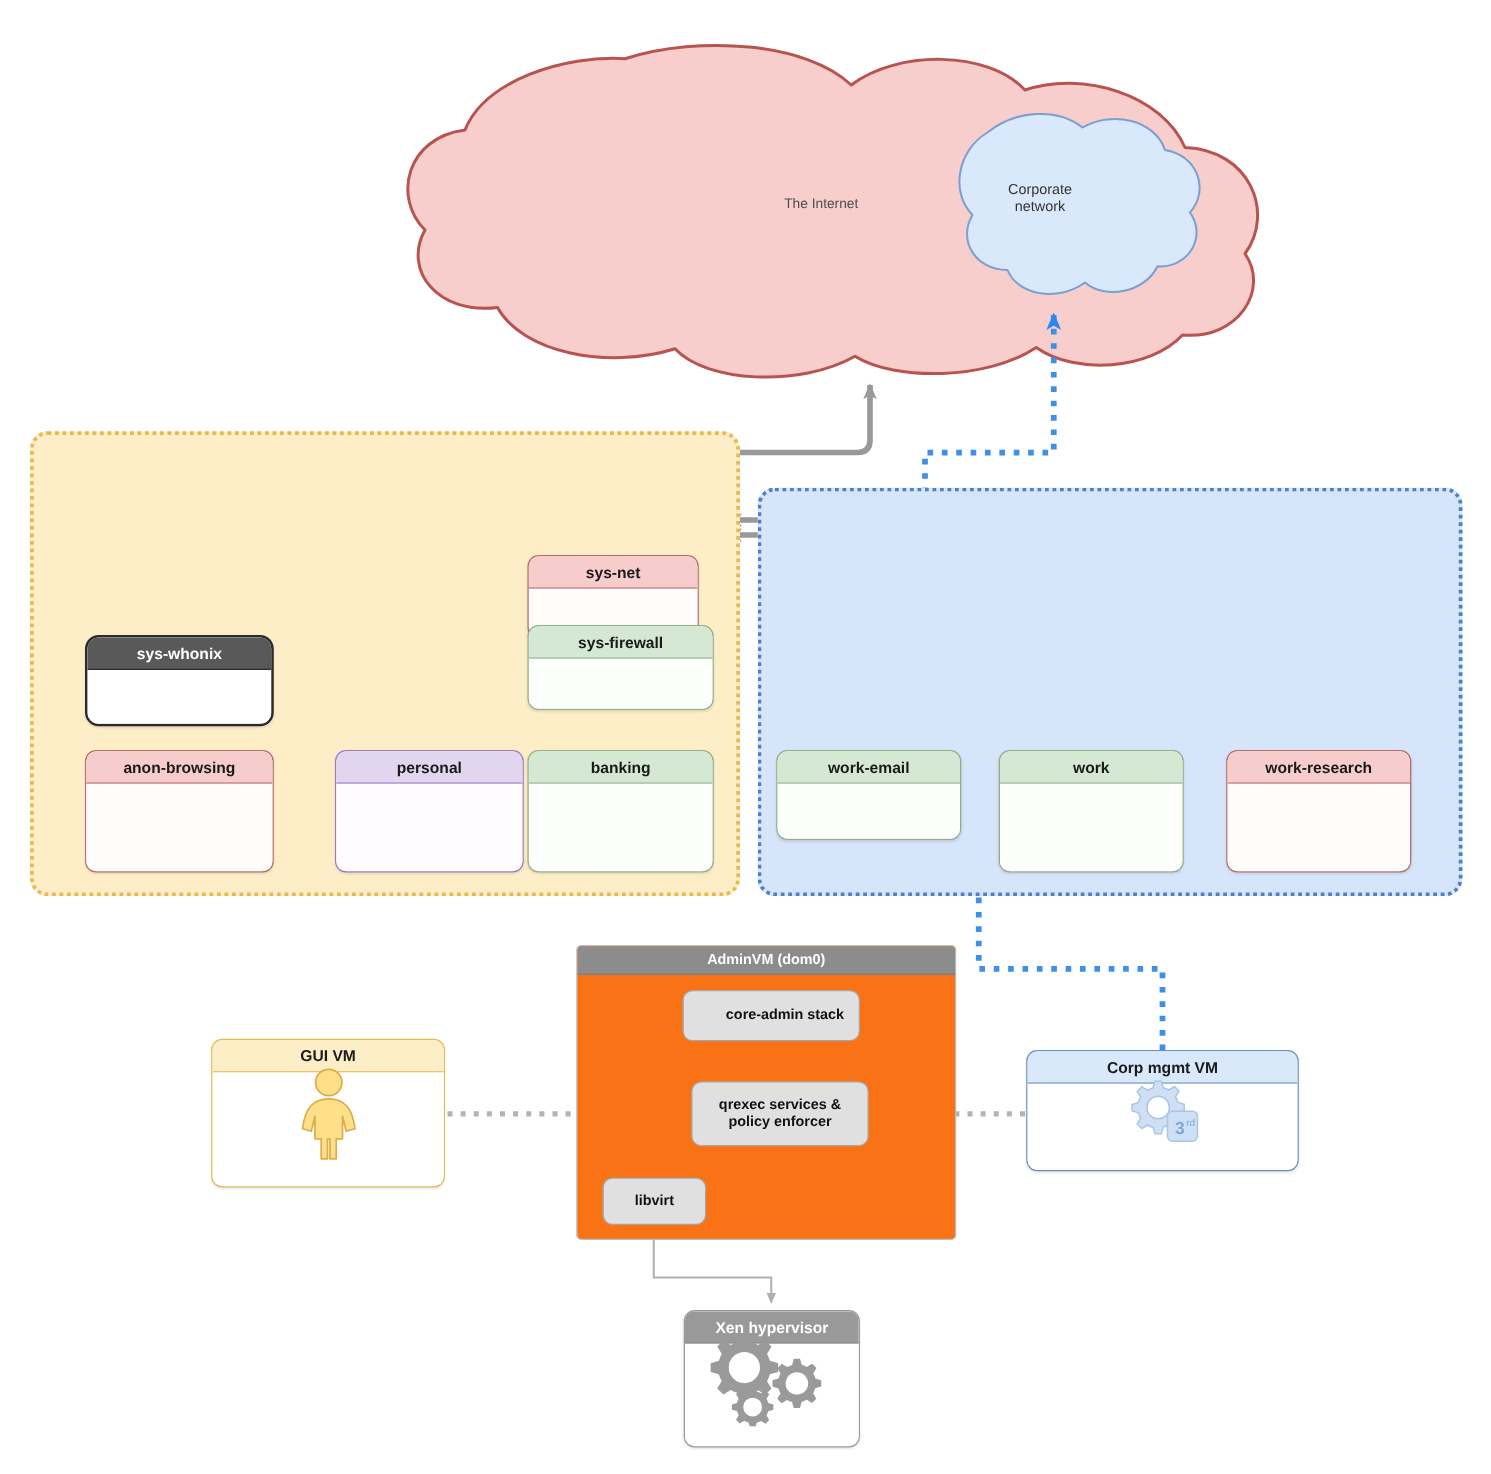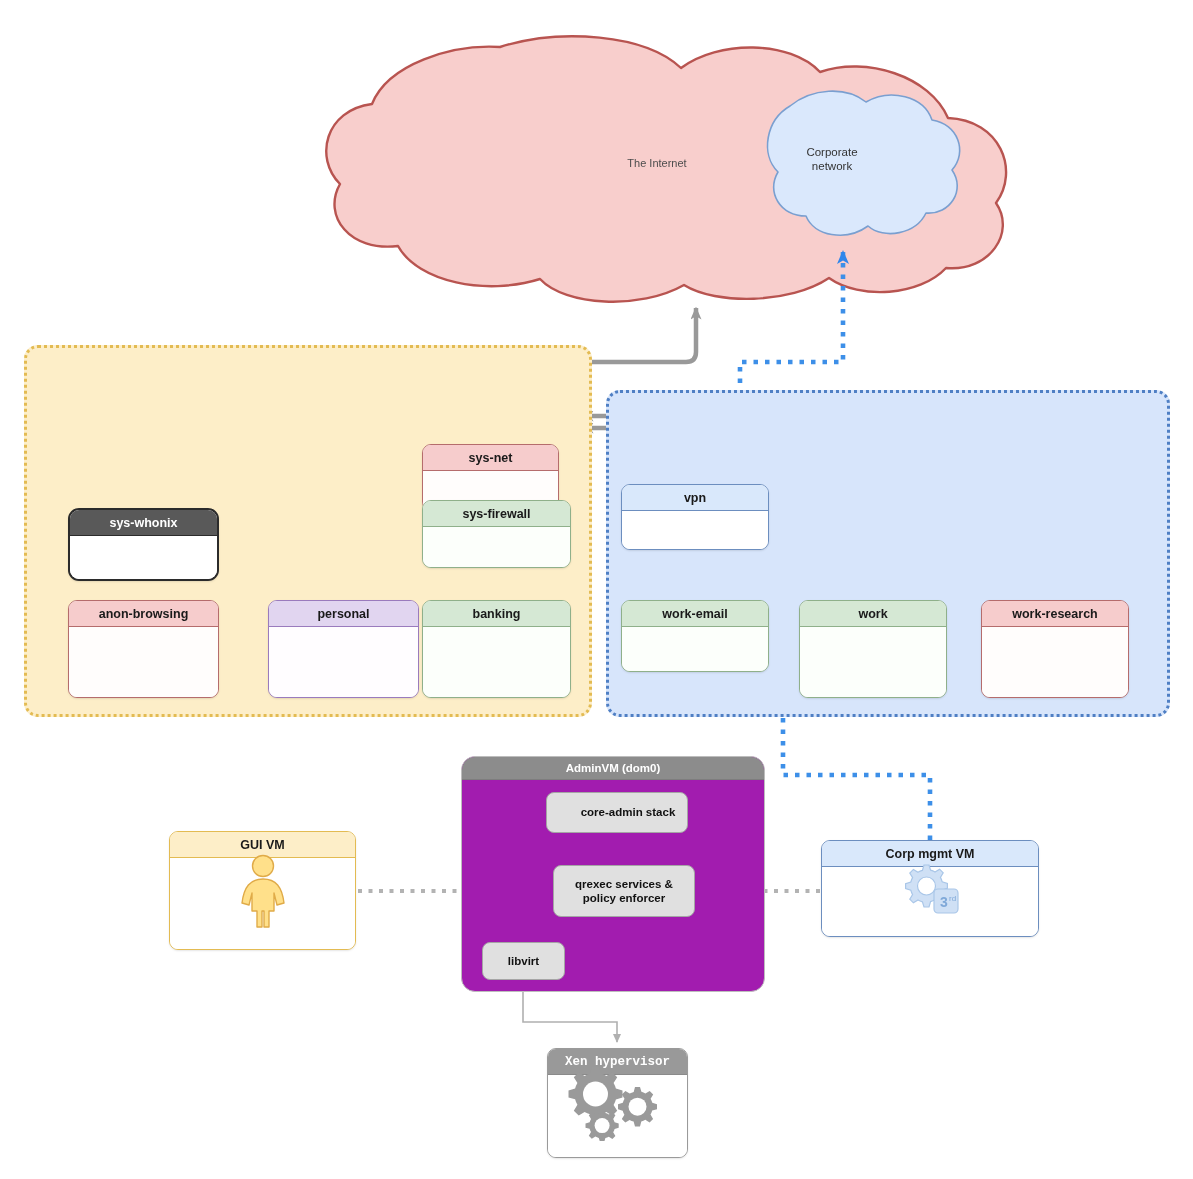--- a/index.html
+++ b/index.html
@@ -94,22 +94,22 @@
   .c-gray   { border-color:#9a9a9a; }
   .c-gray   > .hdr { background:#999999; color:#ffffff; border-bottom-color:#8a8a8a;}
   .c-gray   > .body{ background:#ffffff; }
 
   
   .dom0{
     position:absolute;
     left:461px; top:756px; width:304px; height:236px;
     box-sizing:border-box;
     border:1px solid #bdbdbd;
-    border-radius:14px;
-    background:#a21caf;
+    border-radius:4px;
+    background:#f97316;
     overflow:hidden;
   }
   .dom0 .hdr{
     height:22px; line-height:22px;
     text-align:center;
     background:#8c8c8c;
     color:#ffffff;
     font-size:11.5px;
     font-weight:bold;
     border-bottom:1px solid #7d7d7d;
@@ -276,24 +276,20 @@
   <div class="qube c-purple" style="left:242px; top:600px; width:151px; height:98px;">
     <div class="hdr">personal</div>
     <div class="body"></div>
   </div>
 
   <div class="qube c-green" style="left:422px; top:600px; width:149px; height:98px;">
     <div class="hdr">banking</div>
     <div class="body"></div>
   </div>
 
-  <div class="qube c-blue" style="left:621px; top:484px; width:148px; height:66px;">
-    <div class="hdr">vpn</div>
-    <div class="body"></div>
-  </div>
 
   <div class="qube c-green" style="left:621px; top:600px; width:148px; height:72px;">
     <div class="hdr">work-email</div>
     <div class="body"></div>
   </div>
 
   <div class="qube c-green" style="left:799px; top:600px; width:148px; height:98px;">
     <div class="hdr">work</div>
     <div class="body"></div>
   </div>
@@ -348,21 +344,21 @@
   </div>
 
   <div class="pill" style="left:553px; top:865px; width:142px; height:52px;">
     <span>qrexec services &amp;<br>policy enforcer</span>
   </div>
 
   <div class="pill" style="left:482px; top:942px; width:83px; height:38px;">
     <span>libvirt</span>
   </div>
 
-  <div class="qube c-gray" style="left:547px; top:1048px; width:141px; height:110px;font-family:Liberation Mono, monospace;">
+  <div class="qube c-gray" style="left:547px; top:1048px; width:141px; height:110px;">
     <div class="hdr">Xen hypervisor</div>
     <div class="body">
       <div class="icon-wrap" style="left:0; top:0; width:100%; height:100%;">
         <svg width="108" height="76" viewBox="0 0 108 76">
           <g fill="#9a9a9a">
             <path d="M28 2 l7 0 1.9 6.6 a22 22 0 0 1 5.5 2.3 l5.9-3.6 4.9 4.9 -3.6 5.9
                      a22 22 0 0 1 2.3 5.5 L58.5 25.5 l0 7 -6.6 1.9 a22 22 0 0 1 -2.3 5.5
                      l3.6 5.9 -4.9 4.9 -5.9-3.6 a22 22 0 0 1 -5.5 2.3 L35 55.9 l-7 0
                      -1.9-6.6 a22 22 0 0 1 -5.5-2.3 l-5.9 3.6 -4.9-4.9 3.6-5.9
                      a22 22 0 0 1 -2.3-5.5 L4.5 32.5 l0-7 6.6-1.9 a22 22 0 0 1 2.3-5.5

